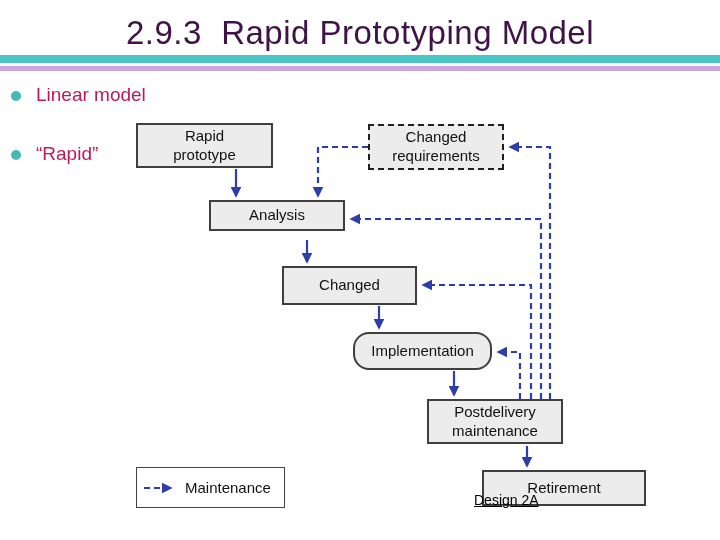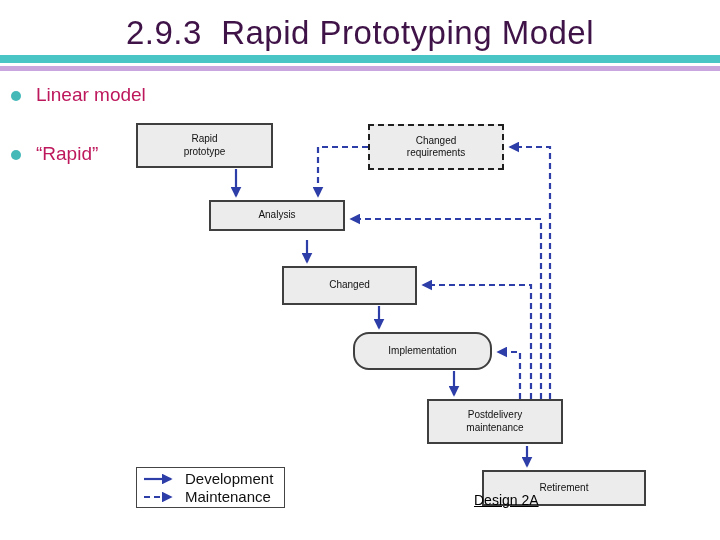--- a/index.html
+++ b/index.html
@@ -20,21 +20,21 @@
   .rule-lavender{left:0;top:66px;width:720px;height:5px;background:#c9a6de;}
 
   
   .bullet-dot{width:10px;height:10px;border-radius:50%;background:#45b8b8;}
   .bullet-label{font-size:19px;color:#be185d;}
 
   
   .dbox{
     background:#ececec;border:2px solid #3f3f3f;
     display:flex;align-items:center;justify-content:center;
-    font-size:10px;color:#111;text-align:center;
+    font-size:15px;color:#111;text-align:center;
     white-space:pre-line;line-height:1.25;box-sizing:border-box;
   }
   .dbox.dashed{border:2px dashed #1f1f1f;}
 
   
   .legend{
     left:136px;top:467px;width:149px;height:41px;
     background:#ffffff;border:1px solid #444;box-sizing:border-box;
     display:flex;flex-direction:column;justify-content:center;
     gap:1px;padding:2px 6px;
@@ -92,31 +92,20 @@
 <div class="abs dbox" style="left:282px;top:266px;width:135px;height:39px;">Changed</div>
 <div class="abs dbox" style="left:353px;top:332px;width:139px;height:38px;border-radius:16px;">Implementation</div>
 <div class="abs dbox" style="left:427px;top:399px;width:136px;height:45px;">Postdelivery
 maintenance</div>
 <div class="abs dbox" style="left:482px;top:470px;width:164px;height:36px;">Retirement</div>
 
 <div class="abs legend">
   <div class="legend-row">
     <svg width="36" height="10" viewBox="0 0 36 10">
       <defs>
-        <marker id="ahl1" viewBox="0 0 10 10" refX="8.5" refY="5" markerWidth="5" markerHeight="5" orient="auto">
-          <path d="M0,0 L10,5 L0,10 z" fill="#2e3ea8"></path>
-        </marker>
-      </defs>
-      <path d="M1,5 L28,5" stroke="#2e3ea8" stroke-width="2.2" marker-end="url(#ahl1)"></path>
-    </svg>
-    <span>Development</span>
-  </div>
-  <div class="legend-row">
-    <svg width="36" height="10" viewBox="0 0 36 10">
-      <defs>
         <marker id="ahl2" viewBox="0 0 10 10" refX="8.5" refY="5" markerWidth="5" markerHeight="5" orient="auto">
           <path d="M0,0 L10,5 L0,10 z" fill="#2e3ea8"></path>
         </marker>
       </defs>
       <path d="M1,5 L28,5" stroke="#2e3ea8" stroke-width="2.2" stroke-dasharray="6 4" marker-end="url(#ahl2)"></path>
     </svg>
     <span>Maintenance</span>
   </div>
 </div>
 

